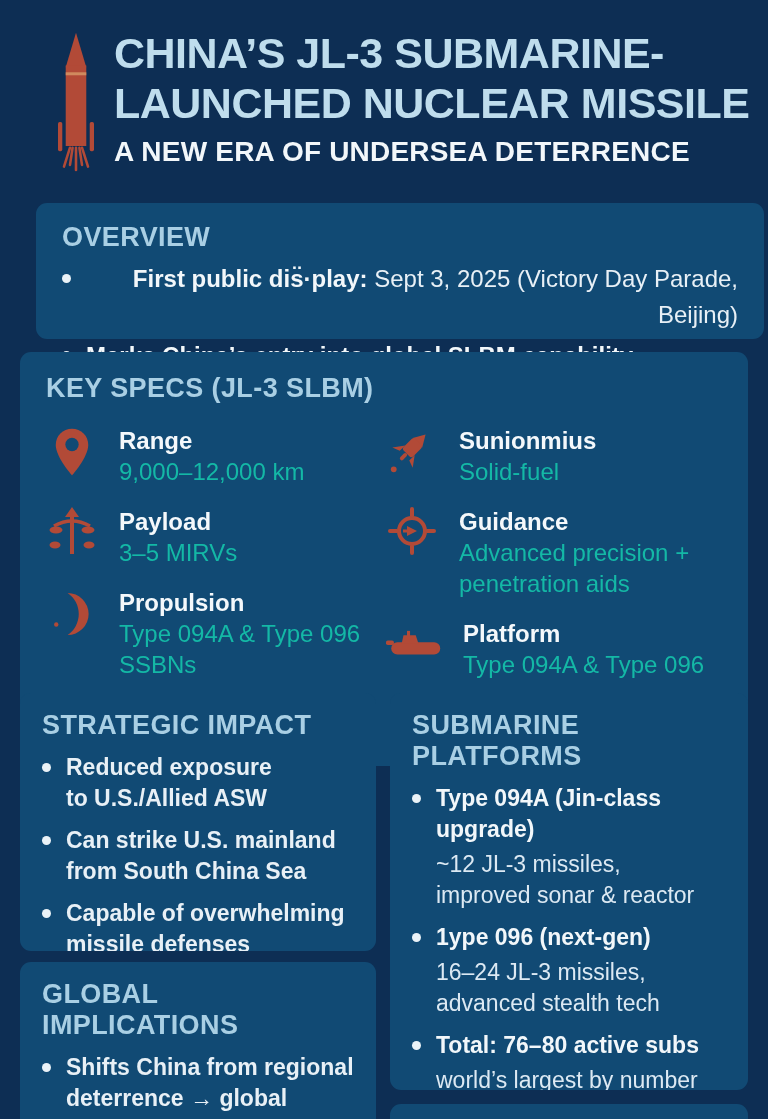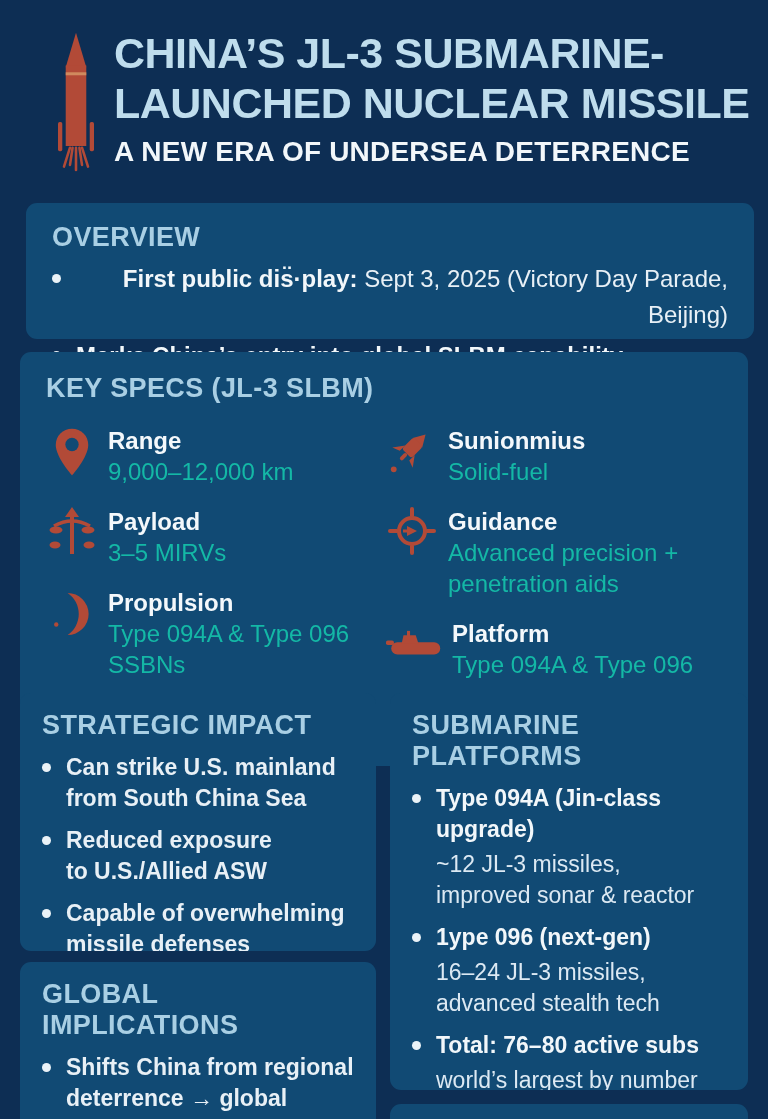--- a/index.html
+++ b/index.html
@@ -20,33 +20,33 @@
     line-height:50px; color:#bfdded;
   }
   .header-sub {
     position:absolute; left:114px; top:136px; width:640px;
     font-size:28px; font-weight:700; letter-spacing:0.2px; color:#f2f7fa;
   }
 
   .sec-title { margin:0; font-size:27px; font-weight:700; letter-spacing:0.4px; color:#a9cfe4; }
 
   
-  .overview { left:26px; top:203px; width:728px; height:136px; padding:19px 26px 0; }
+  .overview { left:36px; top:203px; width:728px; height:136px; padding:19px 26px 0; }
   .bullets { margin-top:8px; display:flex; flex-direction:column; gap:5px;text-align:right; }
   .bullet-row { display:flex; align-items:flex-start; gap:15px; }
   .dot { flex:0 0 9px; width:9px; height:9px; border-radius:50%; background:#eaf2f7; margin-top:13px; }
   .b-text { font-size:24px; line-height:36px; color:#e8f0f6; font-weight:400; }
   .b-text b { font-weight:700; color:#f2f7fa; }
 
   
   .keyspecs { left:20px; top:352px; width:728px; height:414px; padding:21px 26px 10px; }
   .specs-cols { display:flex; margin-top:22px; }
   .col-l { width:340px; display:flex; flex-direction:column; gap:20px; }
   .col-r { flex:1; display:flex; flex-direction:column; gap:20px; }
-  .spec { display:flex; gap:10px; align-items:flex-start; }
+  .spec { display:flex; gap:21px; align-items:flex-start; }
   .spec-icon { flex:0 0 52px; display:flex; justify-content:center; }
   .spec-label { font-size:24px; font-weight:700; color:#f4f8fb; line-height:30px; }
   .spec-value { font-size:24px; font-weight:400; color:#14b8a6; line-height:31px; }
 
   
   .strategic { left:20px; top:693px; width:356px; height:258px; padding:17px 22px 16px; overflow:hidden; }
   .subplat   { left:390px; top:693px; width:358px; height:397px; padding:17px 22px 0; overflow:hidden; }
   .global    { left:20px; top:962px; width:356px; height:170px; padding:17px 22px 0; }
   .sliver    { left:390px; top:1104px; width:358px; height:26px; }
 
@@ -203,27 +203,27 @@
       </div>
 
     </div>
   </section>
 
   <section class="panel strategic">
     <h2 class="sec-title">STRATEGIC IMPACT</h2>
     <div class="n-bullets">
       <div class="bullet-row">
         <span class="dot n-dot"></span>
+        <span class="n-text ml">Reduced exposure
+to U.S./Allied ASW</span>
+      </div>
+      <div class="bullet-row">
+        <span class="dot n-dot"></span>
         <span class="n-text ml">Can strike U.S. mainland
 from South China Sea</span>
-      </div>
-      <div class="bullet-row">
-        <span class="dot n-dot"></span>
-        <span class="n-text ml">Reduced exposure
-to U.S./Allied ASW</span>
       </div>
       <div class="bullet-row">
         <span class="dot n-dot"></span>
         <span class="n-text ml">Capable of overwhelming
 missile defenses</span>
       </div>
     </div>
   </section>
 
   <section class="panel subplat">

